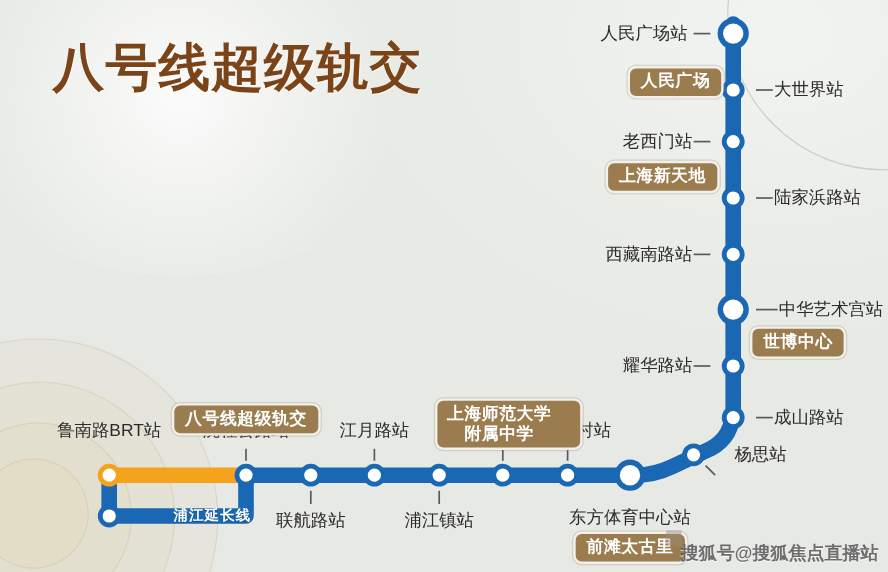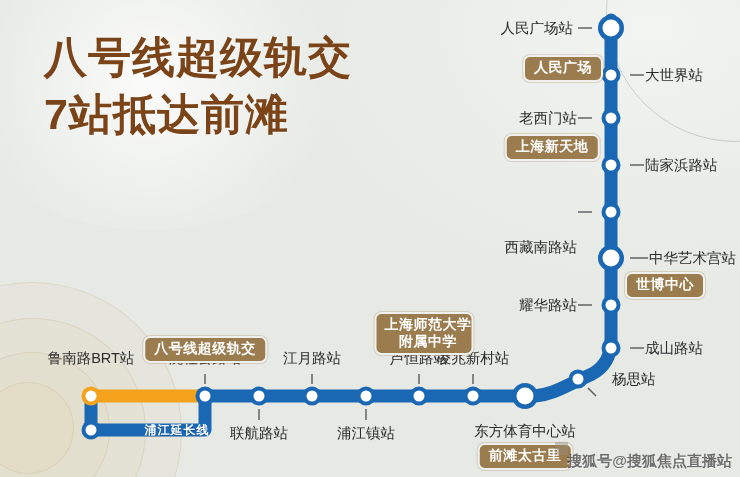--- a/index.html
+++ b/index.html
@@ -87,21 +87,21 @@
     font-size: 14px;
     font-weight: bold;
     letter-spacing: 0.5px;
     border-radius: 7px;
     padding: 2px 9px 3px 9px;
     white-space: nowrap;
     border: 2px solid #f0f1ee;
     box-shadow: 0 0 0 1px rgba(155,124,79,0.25);
   }
   .tag.center { transform: translate(-50%, 0); }
-  .tag.two-line { text-align: center; line-height: 1.22; padding: 2px 0 3px 8px; }
+  .tag.two-line { text-align: center; line-height: 1.22; padding: 2px 24px 3px 8px; margin-top: 20px; }
 
   .branch-tag {
     position: absolute;
     color: #ffffff;
     font-size: 12px;
     font-weight: bold;
     letter-spacing: 1px;
     white-space: nowrap;
     transform: translate(-50%, -50%);
     text-shadow: 0 1px 1px rgba(0,0,0,0.22);
@@ -133,21 +133,20 @@
     <div class="glow-tl"></div>
     <div class="arc-tr"></div>
     <div class="ring r1"></div>
     <div class="ring r2"></div>
     <div class="ring r3"></div>
     <div class="ring r4"></div>
   </div>
 
   <div class="headline">
     <div class="line l1">八号线超级轨交</div>
-    <div class="line l2">7站抵达前滩</div>
   </div>
 
 
   <svg id="metro" width="740" height="477" viewBox="0 0 740 477">
     <g>
 
       <path d="M 611 20
                L 611 340
                Q 611 364 592 374
                L 560 389
@@ -258,21 +257,21 @@
 
   <div class="branch-tag" style="left:177px; top:430px;">浦江延长线</div>
 
   <div id="labels">
       <div class="stn left" style="left: 573px; top: 28px;">人民广场站</div>
       <div class="tag center" style="left: 563px; top: 43px; margin-top: 12px;">人民广场</div>
       <div class="stn right" style="left: 645px; top: 75px;">大世界站</div>
       <div class="stn left" style="left: 577px; top: 118px;">老西门站</div>
       <div class="tag center" style="left: 552px; top: 134px;">上海新天地</div>
       <div class="stn right" style="left: 645px; top: 165px;">陆家浜路站</div>
-      <div class="stn left" style="left: 577px; top: 212px; margin-top: 35px;">西藏南路站</div>
+      <div class="stn left" style="left: 577px; top: 212px;">西藏南路站</div>
       <div class="stn right" style="left: 649px; top: 258px;">中华艺术宫站</div>
       <div class="tag center" style="left: 665px; top: 272px;">世博中心</div>
       <div class="stn left" style="left: 577px; top: 305px;">耀华路站</div>
       <div class="stn right" style="left: 645px; top: 348px;">成山路站</div>
       <div class="stn right" style="left: 612px; top: 379px;">杨思站</div>
       <div class="stn below" style="left: 525px; top: 422px;">东方体育中心站</div>
       <div class="tag center" style="left: 525px; top: 443px;">前滩太古里</div>
       <div class="stn above" style="left: 473px; top: 368px;">凌兆新村站</div>
       <div class="stn above" style="left: 419px; top: 368px;">芦恒路站</div>
       <div class="tag center two-line" style="left: 424px; top: 312px;">

